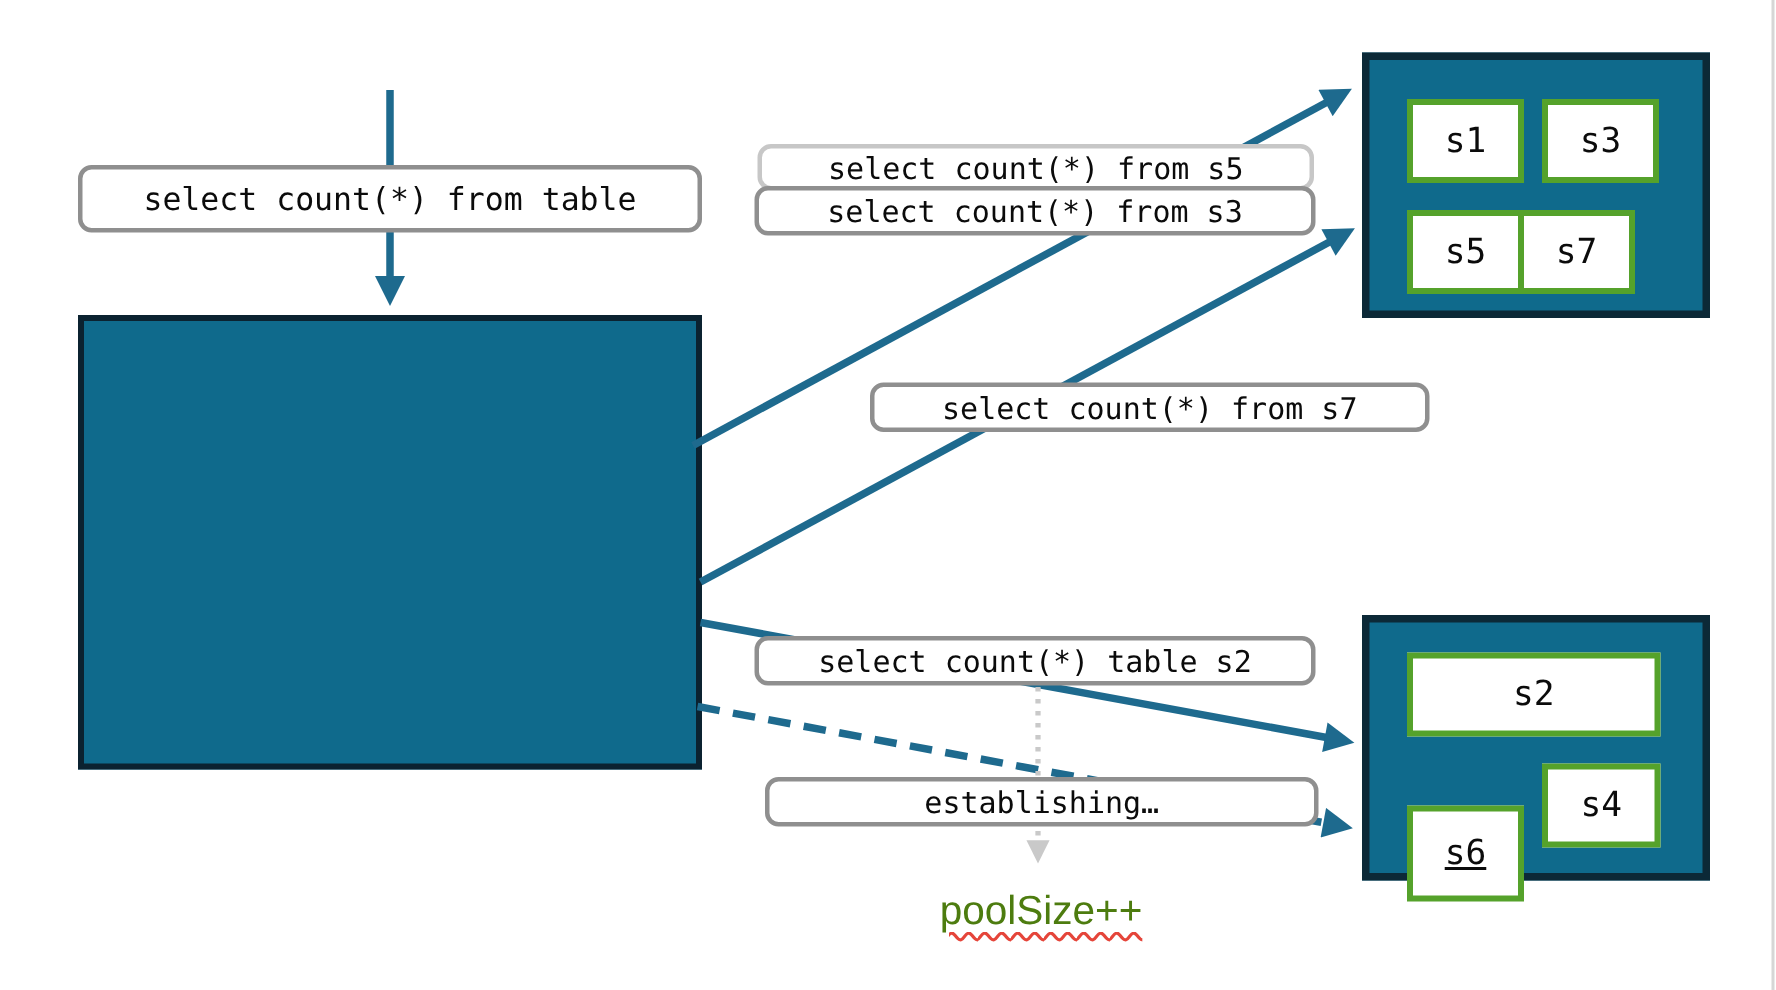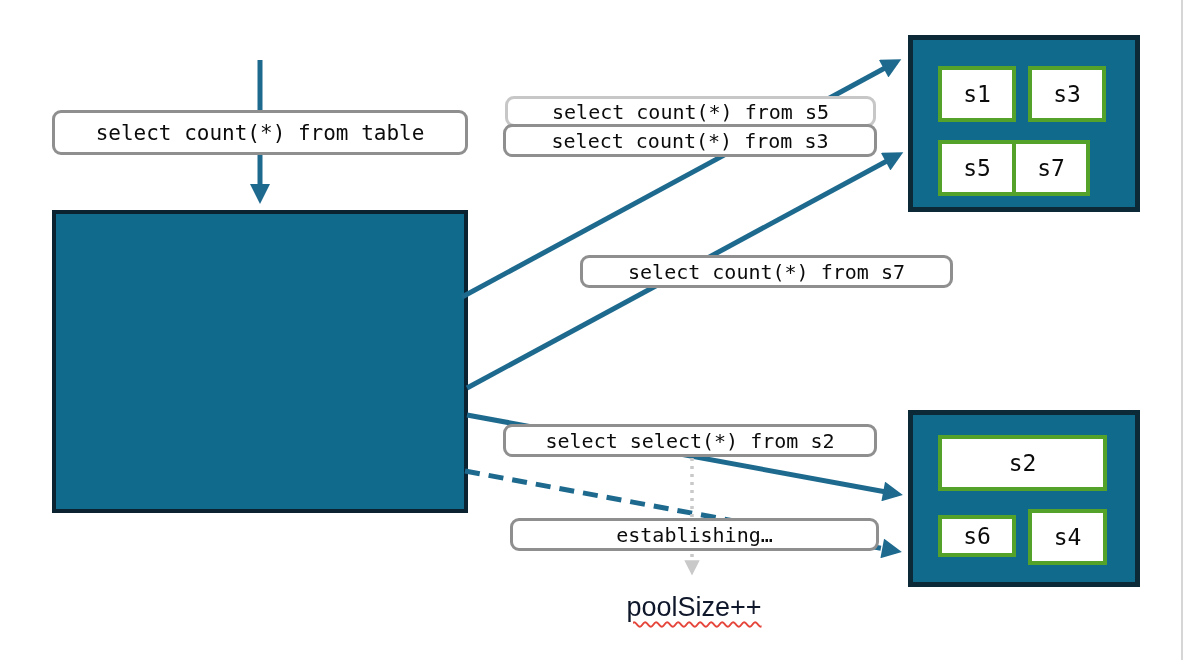--- a/index.html
+++ b/index.html
@@ -21,21 +21,21 @@
   }
   .qlabel{
     position:absolute;z-index:4;background:#ffffff;border:3px solid #8F8F8F;border-radius:9px;
     box-sizing:border-box;display:flex;align-items:center;justify-content:center;
     color:#0b0b0b;font-size:20px;white-space:nowrap;
   }
   .qlabel.light{border-color:#C7C7C7;z-index:3;}
   .poolsize{
     position:absolute;z-index:4;text-align:center;
     font-family:"Liberation Sans","DejaVu Sans",sans-serif;
-    color:#0f172a;font-size:27px;
+    color:#4d7c0f;font-size:27px;
     text-decoration-line:underline;text-decoration-style:wavy;
     text-decoration-color:#E5453A;text-decoration-thickness:2px;
     text-underline-offset:5px;
   }
 </style>
 </head>
 <body>
 
 <div id="stage">
 
@@ -52,21 +52,21 @@
     <span>s5</span>
   </div>
   <div class="cell" style="left:1012px;top:140px;width:78px;height:56px;">
     <span>s7</span>
   </div>
 
   <div class="poolbox" style="left:908px;top:410px;width:232px;height:177px;"></div>
   <div class="cell" style="left:938px;top:435px;width:169px;height:56px;">
     <span>s2</span>
   </div>
-  <div class="cell" style="left:938px;top:515px;width:78px;height:42px;">
+  <div class="cell" style="left:938px;top:537px;width:78px;height:64px;text-decoration:underline;">
     <span>s6</span>
   </div>
   <div class="cell" style="left:1028px;top:509px;width:79px;height:56px;text-align:right;">
     <span>s4</span>
   </div>
 
   <svg class="layer" width="1184" height="660" viewBox="0 0 1184 660">
     <defs>
       <marker id="ah" viewBox="0 0 10 10" refX="7" refY="5" markerWidth="4.2" markerHeight="4" orient="auto">
           <path d="M0,0 L10,5 L0,10 z" fill="#1E6A8E"></path>
@@ -91,21 +91,21 @@
   <div class="qlabel light" style="left:505px;top:96px;width:371px;height:31px;">
     <span>select count(*) from s5</span>
   </div>
   <div class="qlabel" style="left:503px;top:124px;width:374px;height:33px;">
     <span>select count(*) from s3</span>
   </div>
   <div class="qlabel" style="left:580px;top:255px;width:373px;height:33px;">
     <span>select count(*) from s7</span>
   </div>
   <div class="qlabel" style="left:503px;top:424px;width:374px;height:33px;">
-    <span>select select(*) from s2</span>
+    <span>select count(*) table s2</span>
   </div>
   <div class="qlabel" style="left:510px;top:518px;width:369px;height:33px;">
     <span>establishing…</span>
   </div>
 
   <div class="poolsize" style="left:604px;top:592px;width:180px;">
     <span>poolSize++</span>
   </div>
 
 </div>

